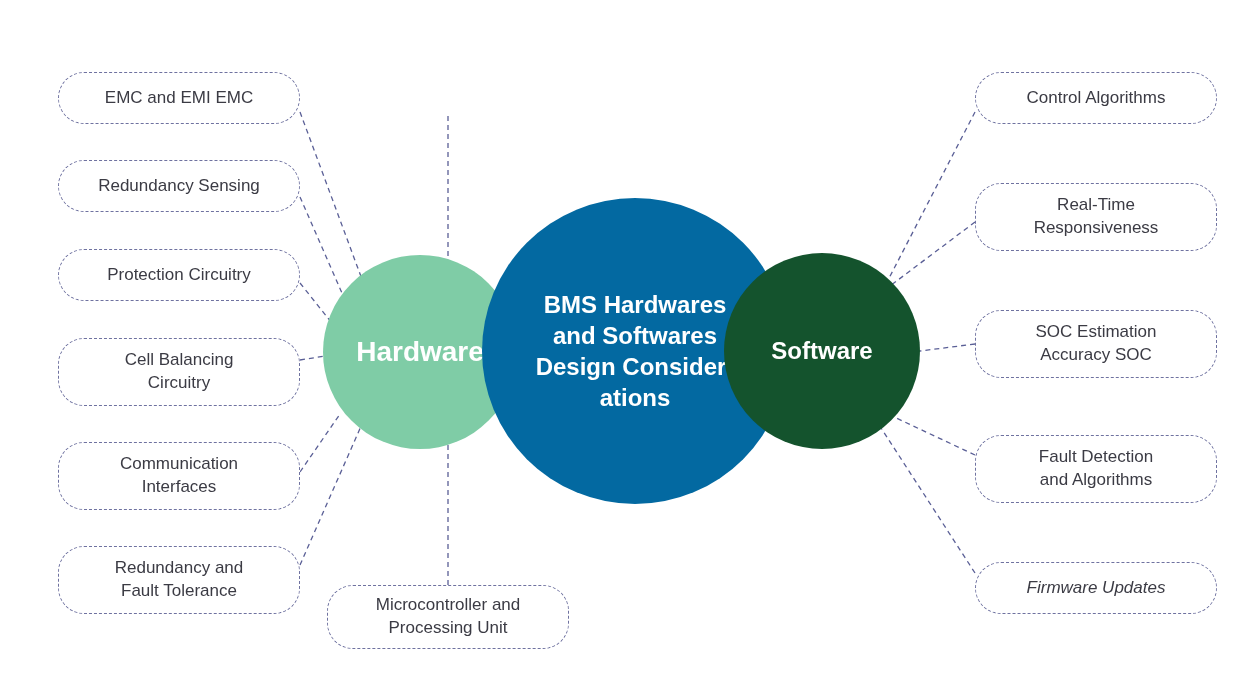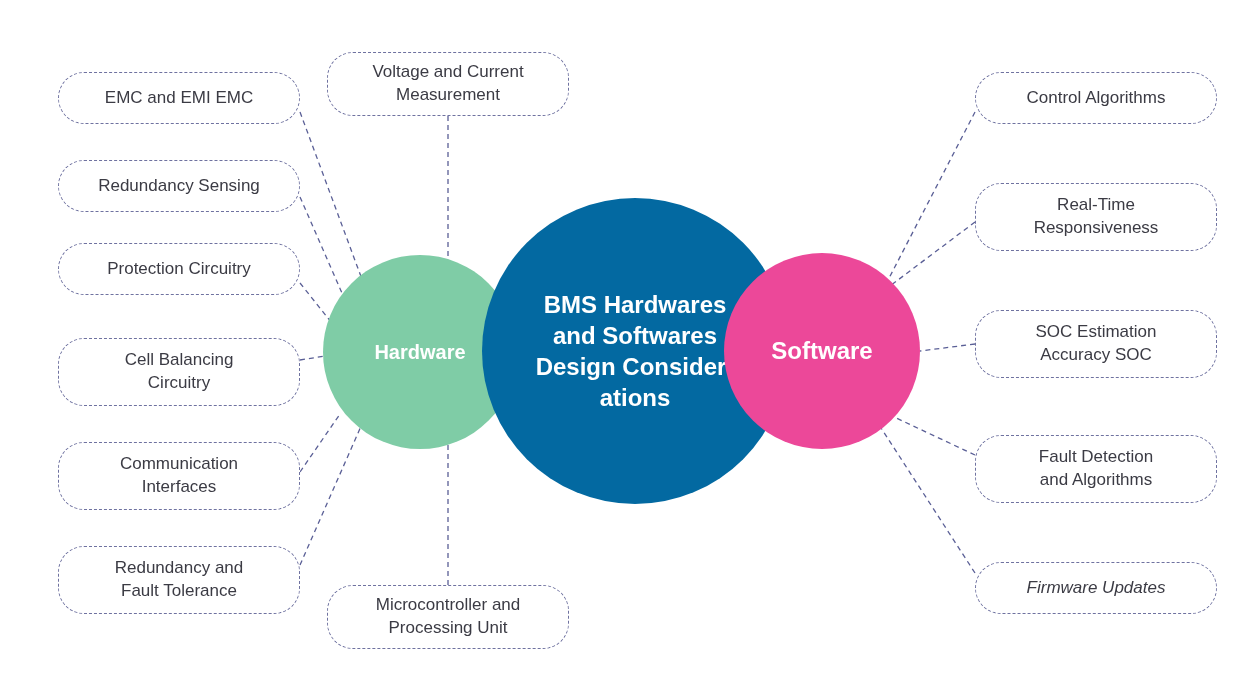--- a/index.html
+++ b/index.html
@@ -35,29 +35,29 @@
     color: #ffffff;
     font-weight: bold;
     box-sizing: border-box;
   }
   .circle-hardware {
     left: 323px;
     top: 255px;
     width: 194px;
     height: 194px;
     background: #7FCCA6;
-    font-size: 20px;
+    font-size: 28px;
     z-index: 2;
   }
   .circle-software {
     left: 724px;
     top: 253px;
     width: 196px;
     height: 196px;
-    background: #ec4899;
+    background: #14532d;
     font-size: 24px;
     z-index: 4;
     text-align: right;
   }
   .circle-center {
     left: 482px;
     top: 198px;
     width: 306px;
     height: 306px;
     background: #0369a1;
@@ -134,21 +134,21 @@
       <span>EMC and EMI EMC</span>
     </span>
   </div>
 
   <div class="node" style="left:58px; top:160px; width:242px; height:52px;">
     <span class="label">
       <span>Redundancy Sensing</span>
     </span>
   </div>
 
-  <div class="node" style="left:58px; top:243px; width:242px; height:52px;text-align:center;">
+  <div class="node" style="left:58px; top:249px; width:242px; height:52px;text-align:center;">
     <span class="label">
       <span>Protection Circuitry</span>
     </span>
   </div>
 
   <div class="node" style="left:58px; top:338px; width:242px; height:68px;">
     <span class="label">
       <span>Cell Balancing</span><br>
       <span>Circuitry</span>
     </span>
@@ -161,26 +161,20 @@
     </span>
   </div>
 
   <div class="node" style="left:58px; top:442px; width:242px; height:68px;">
     <span class="label">
       <span>Communication</span><br>
       <span>Interfaces</span>
     </span>
   </div>
 
-  <div class="node" style="left:327px; top:52px; width:242px; height:64px;">
-    <span class="label">
-      <span>Voltage and Current</span><br>
-      <span>Measurement</span>
-    </span>
-  </div>
 
   <div class="node" style="left:327px; top:585px; width:242px; height:64px;">
     <span class="label">
       <span>Microcontroller and</span><br>
       <span>Processing Unit</span>
     </span>
   </div>
 
   <div class="node" style="left:975px; top:72px; width:242px; height:52px;">
     <span class="label">

